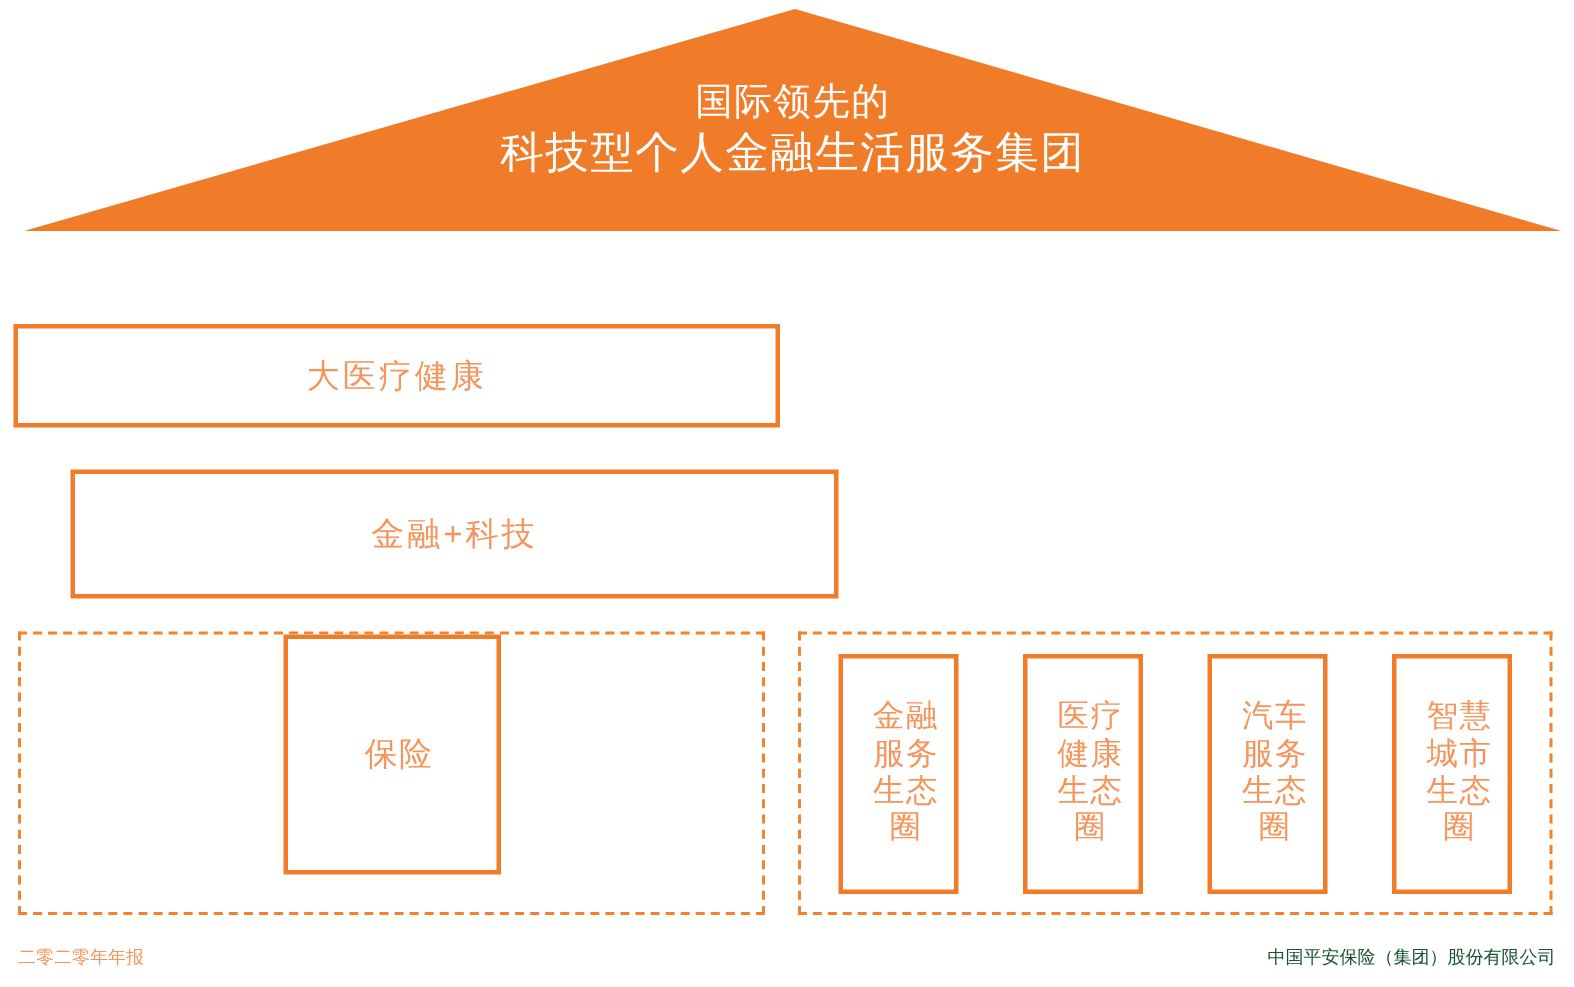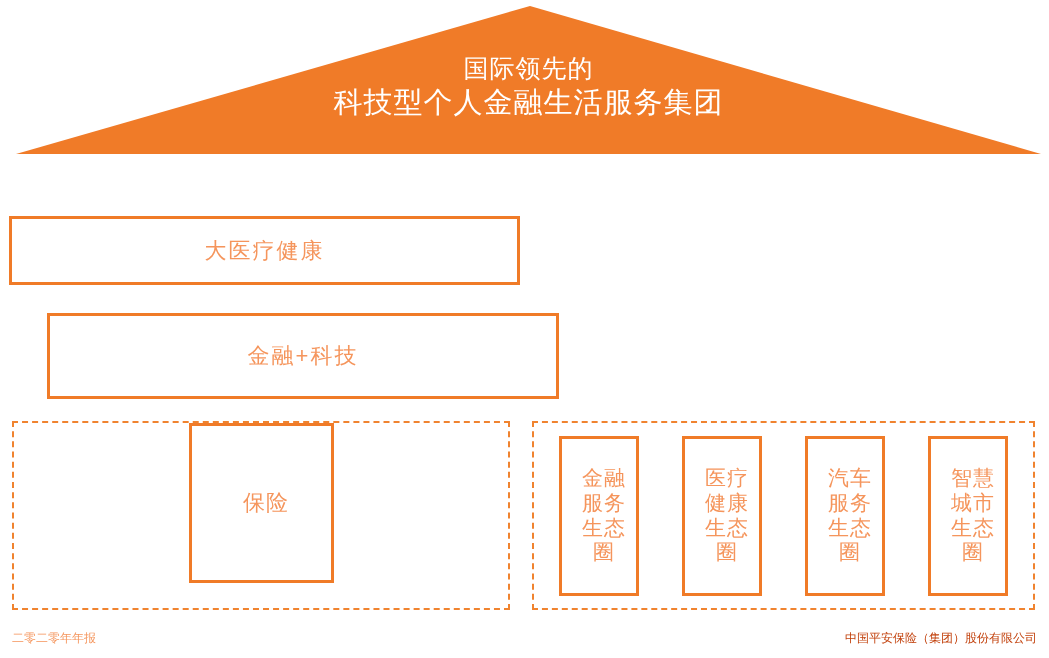--- a/index.html
+++ b/index.html
@@ -143,21 +143,21 @@
     width: 1049px;
     height: 24px;
     display: flex;
     align-items: flex-start;
     justify-content: space-between;
     padding: 0 12px;
     box-sizing: border-box;
     font-size: 12px;
   }
   .footer-left  { color: #F5955C; letter-spacing: 0px; }
-  .footer-right { color: #c2410c; letter-spacing: 0px; }
+  .footer-right { color: #14532d; letter-spacing: 0px; }
 </style>
 </head>
 <body>
 
 <div id="canvas">
 
   <div class="roof-wrap">
     <svg class="roof-shape" viewBox="0 0 1049 156" preserveAspectRatio="none">
       <polygon points="530,6 1041,154 16,154" fill="#F07B28"></polygon>
     </svg>

